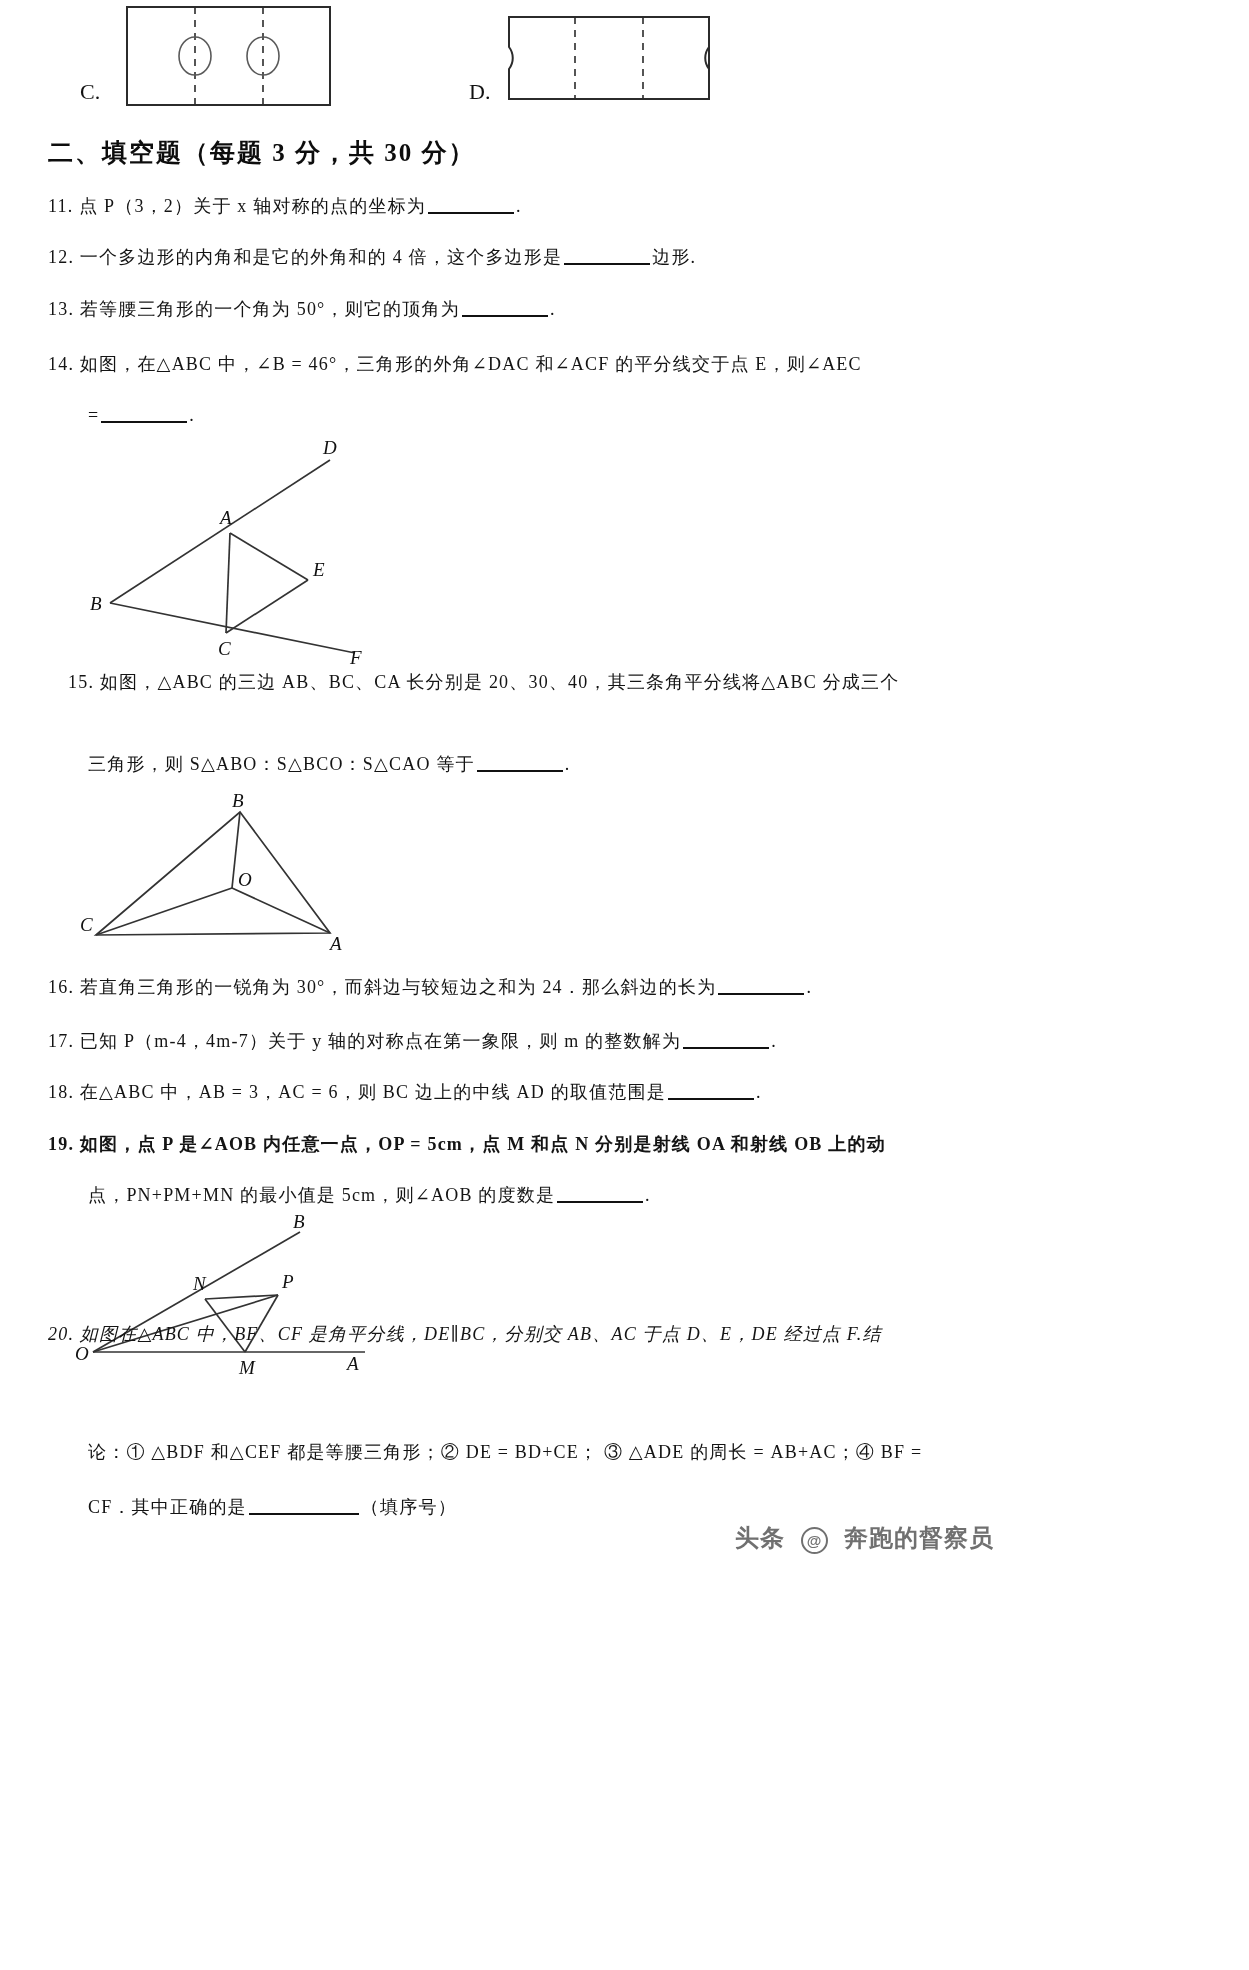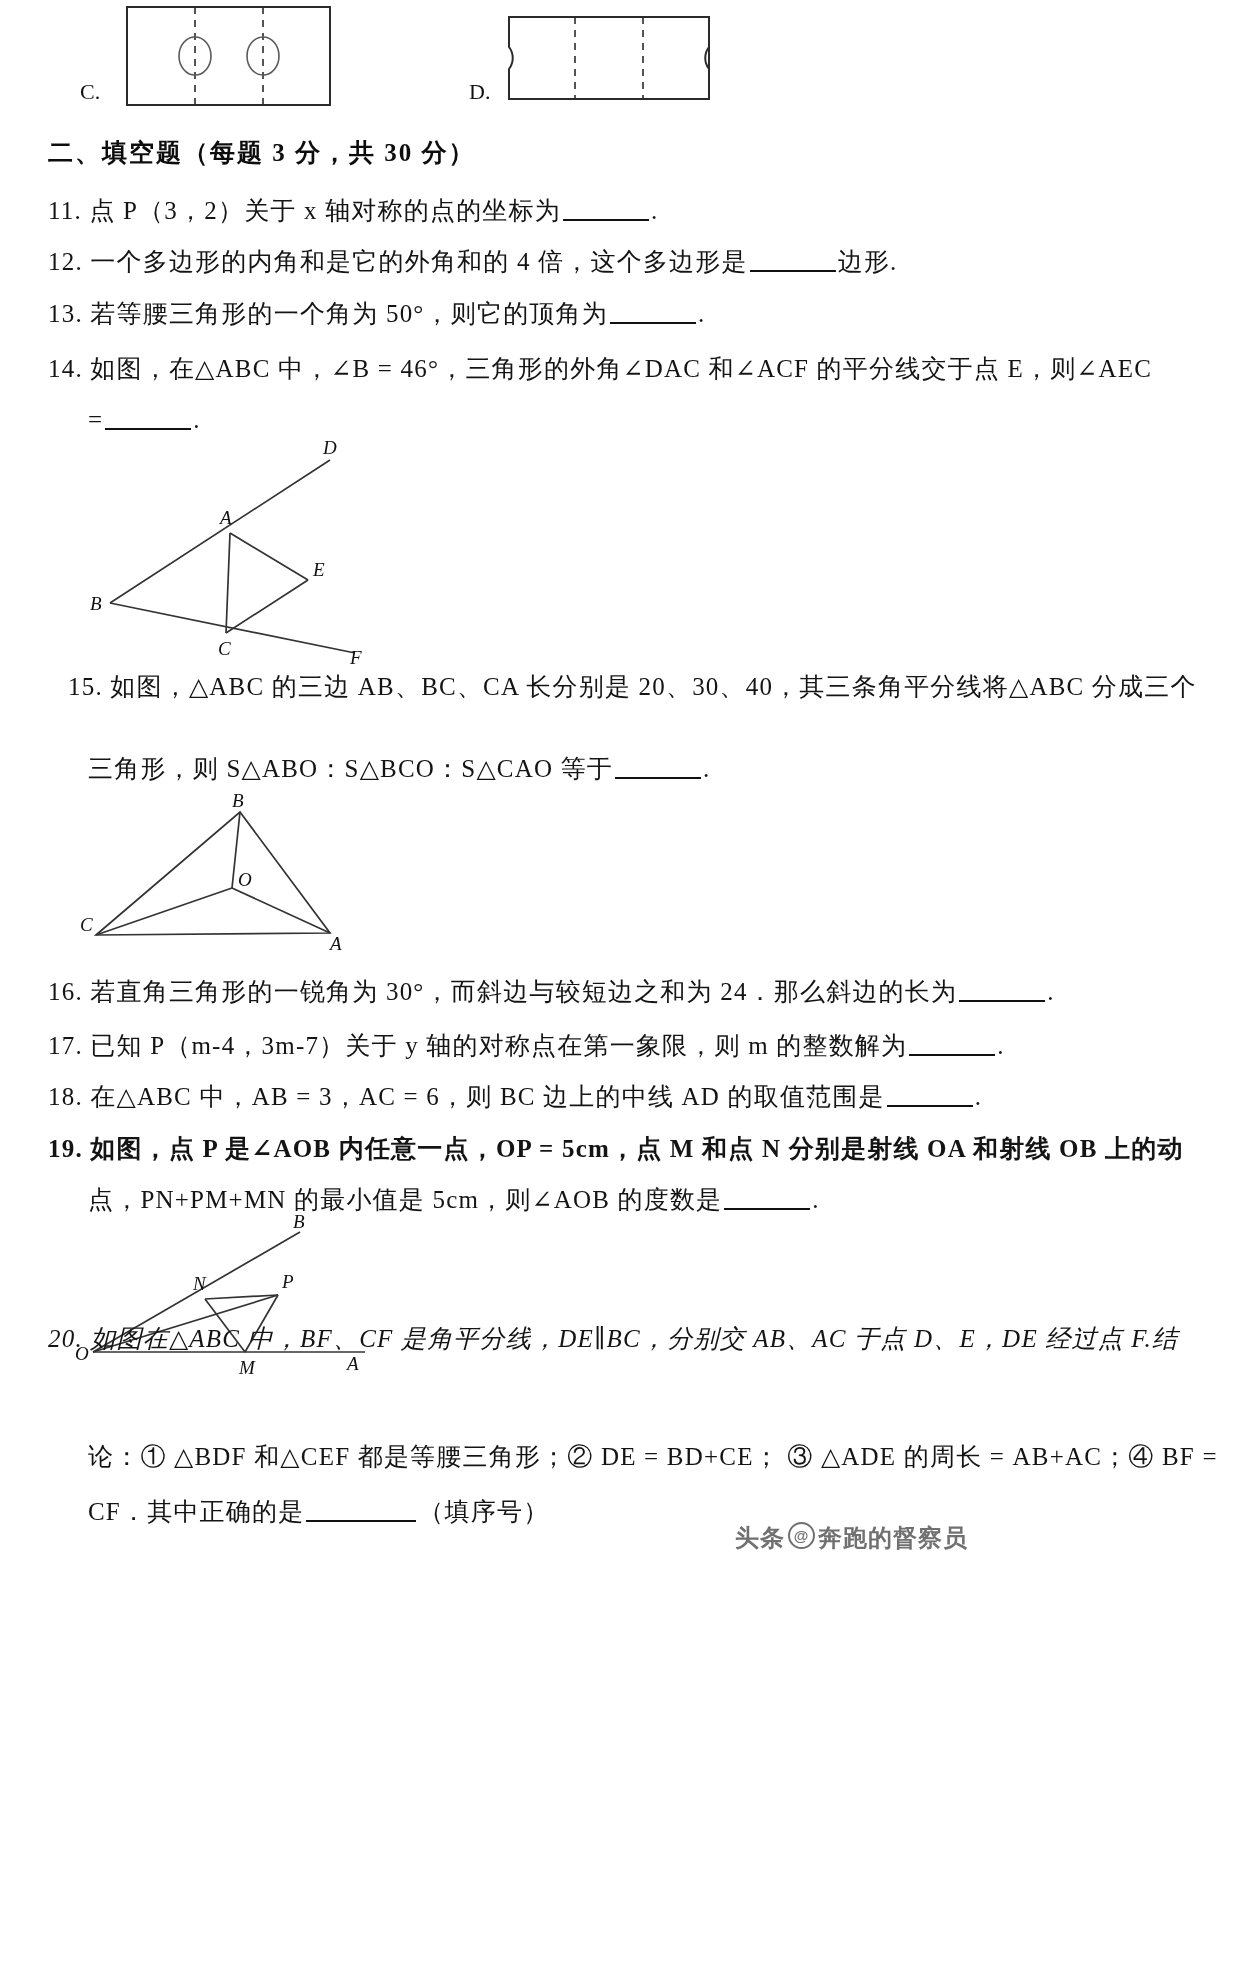--- a/index.html
+++ b/index.html
@@ -19,21 +19,21 @@
     position: relative;
     width: 1249px;
     height: 1970px;
     background: #fff;
   }
 
   
   .q-line {
     position: absolute;
     font-family: "Liberation Serif", "DejaVu Serif", serif;
-    font-size: 25px;
+    font-size: 18px;
     letter-spacing: 1.2px;
     white-space: nowrap;
     color: #141414;
   }
   .section-head {
     position: absolute;
     font-family: "Liberation Serif", "DejaVu Serif", serif;
     font-size: 25px;
     font-weight: bold;
     letter-spacing: 2px;
@@ -63,22 +63,22 @@
     font-family: "Liberation Serif", "DejaVu Serif", serif;
     font-style: italic;
     font-size: 19px;
     fill: #111;
   }
 
   
   .watermark {
     position: absolute;
     display: flex;
-    align-items: flex-start;
-    gap: 3px;
+    align-items: flex-end;
+    gap: 16px;
     color: #5d5d5d;
     font-family: "Liberation Sans", sans-serif;
     font-size: 24px;
     font-weight: bold;
     letter-spacing: 1px;
     opacity: .88;
   }
   .wm-at {
     display: inline-flex;
     align-items: center;
@@ -189,21 +189,21 @@
     </svg>
   </div>
 
   <div class="q-line" style="left:48px; top:975px;">
     <span>16.</span>
     <span>若直角三角形的一锐角为 30°，而斜边与较短边之和为 24．那么斜边的长为</span><span class="blank"></span><span>.</span>
   </div>
 
   <div class="q-line" style="left:48px; top:1029px;">
     <span>17.</span>
-    <span>已知 P（m-4，3m-7）关于 y 轴的对称点在第一象限，则 m 的整数解为</span><span class="blank"></span><span>.</span>
+    <span>已知 P（m-4，4m-7）关于 y 轴的对称点在第一象限，则 m 的整数解为</span><span class="blank"></span><span>.</span>
   </div>
 
   <div class="q-line" style="left:48px; top:1080px;">
     <span>18.</span>
     <span>在△ABC 中，AB = 3，AC = 6，则 BC 边上的中线 AD 的取值范围是</span><span class="blank"></span><span>.</span>
   </div>
 
   <div class="q-line" style="left:48px; top:1132px;font-weight:bold;">
     <span>19.</span>
     <span>如图，点 P 是∠AOB 内任意一点，OP = 5cm，点 M 和点 N 分别是射线 OA 和射线 OB 上的动</span>

